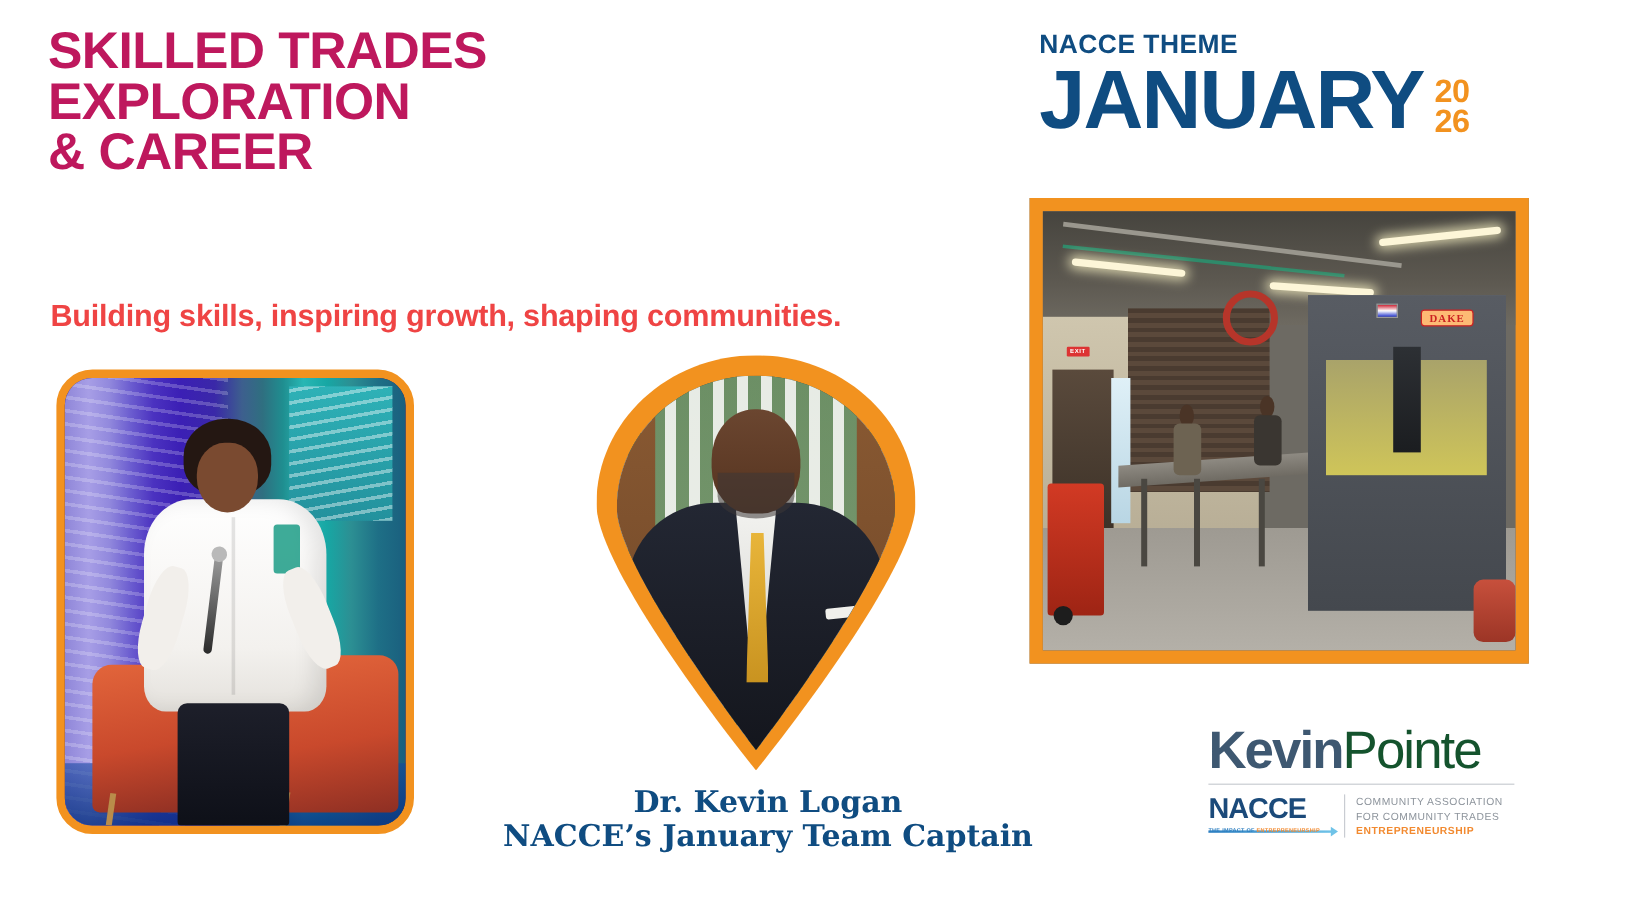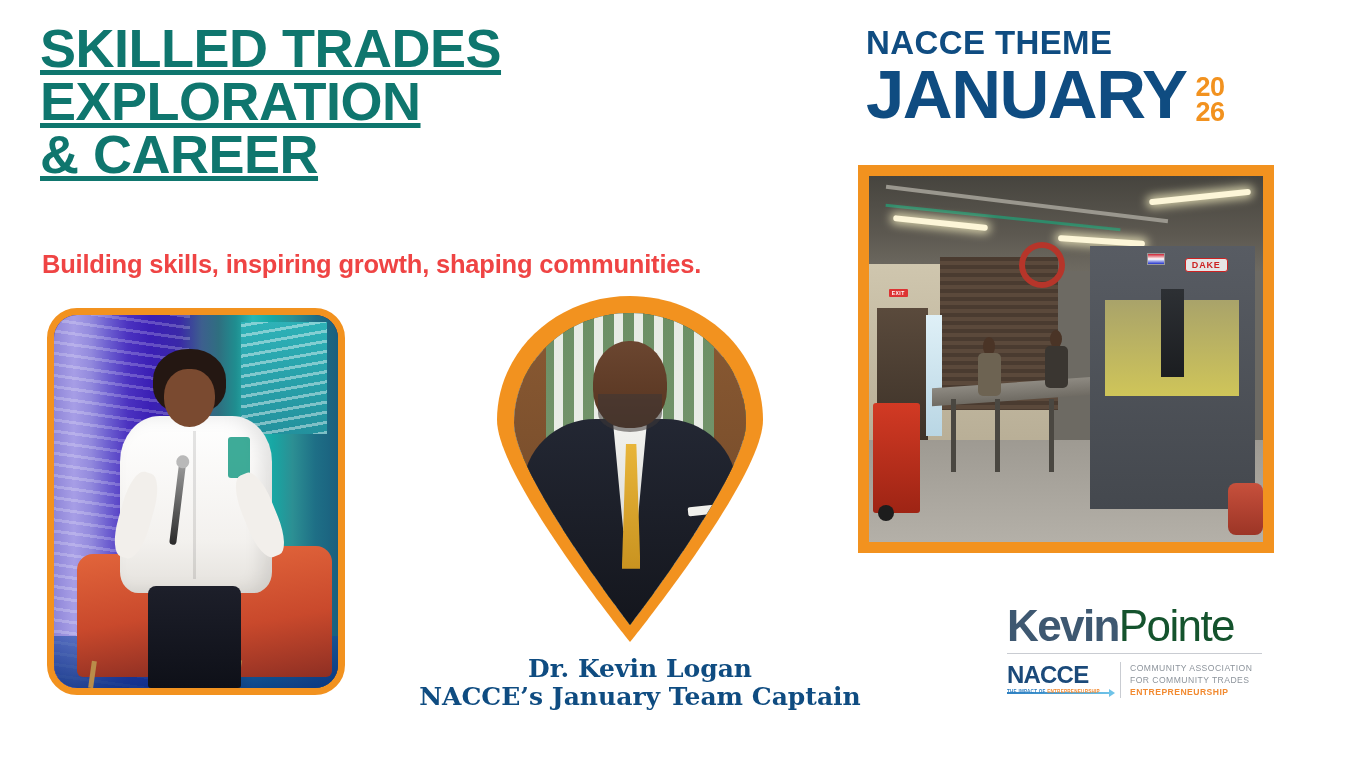--- a/index.html
+++ b/index.html
@@ -20,27 +20,26 @@
     inset: 0;
     background: #ffffff;
   }
 
   
   .headline {
     position: absolute;
     left: 40px;
     top: 22px;
     width: 720px;
-    color: #0f766e;
+    color: #be185d;
     font-weight: 700;
-    font-size: 54px;
+    font-size: 43px;
     line-height: 0.98;
     letter-spacing: -0.5px;
     text-transform: uppercase;
-    text-decoration: underline;
   }
   .headline .ln { display: block; white-space: pre; }
 
   .subtitle {
     position: absolute;
     left: 42px;
     top: 250px;
     color: #ef4444;
     font-weight: 700;
     font-size: 25.5px;
@@ -51,21 +50,21 @@
   
   .theme-block {
     position: absolute;
     left: 866px;
     top: 26px;
     width: 470px;
   }
   .theme-kicker {
     color: #0F4C81;
     font-weight: 700;
-    font-size: 33px;
+    font-size: 22px;
     letter-spacing: 0.4px;
     line-height: 1;
     text-transform: uppercase;
   }
   .theme-monthrow {
     display: flex;
     align-items: flex-start;
     margin-top: 4px;
   }
   .theme-month {
@@ -360,24 +359,24 @@
   .sh-press-open {
     position:absolute; right:6%; top:34%; width:34%; height:26%;
     background: linear-gradient(180deg,#a9a36a,#cfc559);
   }
   .sh-press-ram {
     position:absolute; right:20%; top:31%; width:6%; height:24%;
     background: linear-gradient(180deg,#2d3034,#1b1d20);
   }
   .sh-dake {
     position:absolute; right:9%; top:22.5%;
-    background:#e5e5e5; border:1.5px solid #cc2222; border-radius:3px;
+    background:#fdba74; border:1.5px solid #cc2222; border-radius:3px;
     color:#cc2222; font-weight:700; font-size:9px; letter-spacing:0.8px;
     padding:1px 6px;
-    font-family: Liberation Sans, sans-serif;
+    font-family: Liberation Serif, serif;
   }
   .sh-flag {
     position:absolute; right:25%; top:21%; width:16px; height:10px;
     background: linear-gradient(180deg,#c23,#fff 50%,#23c);
     border:0.5px solid #999;
   }
   .sh-cart {
     position:absolute; left:1%; bottom:8%; width:12%; height:30%;
     background: linear-gradient(180deg,#d23a24,#9e2414);
     border-radius:3px;

